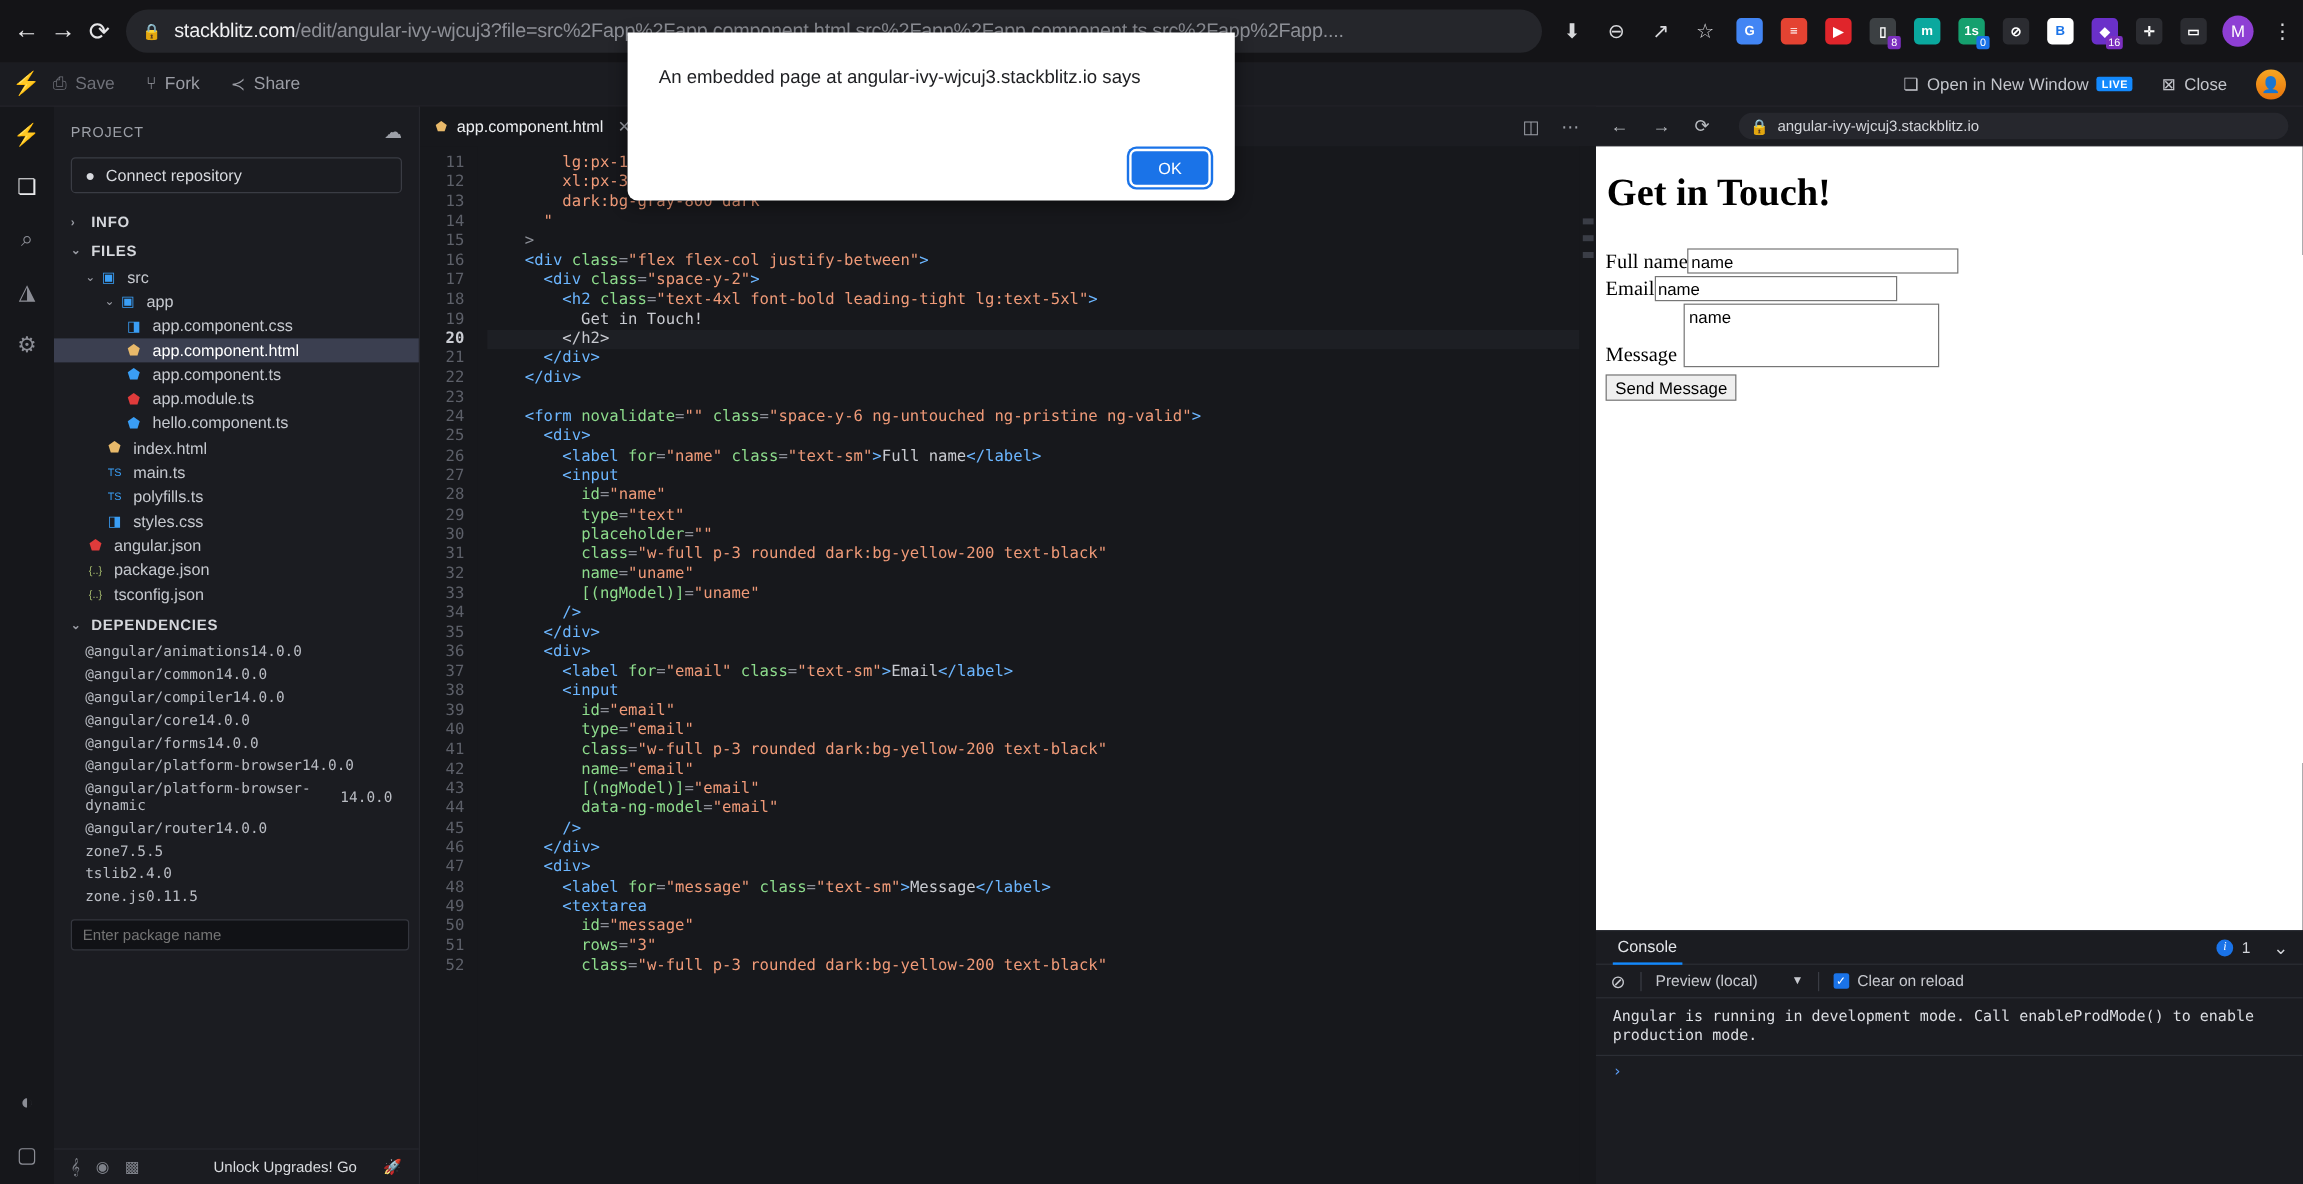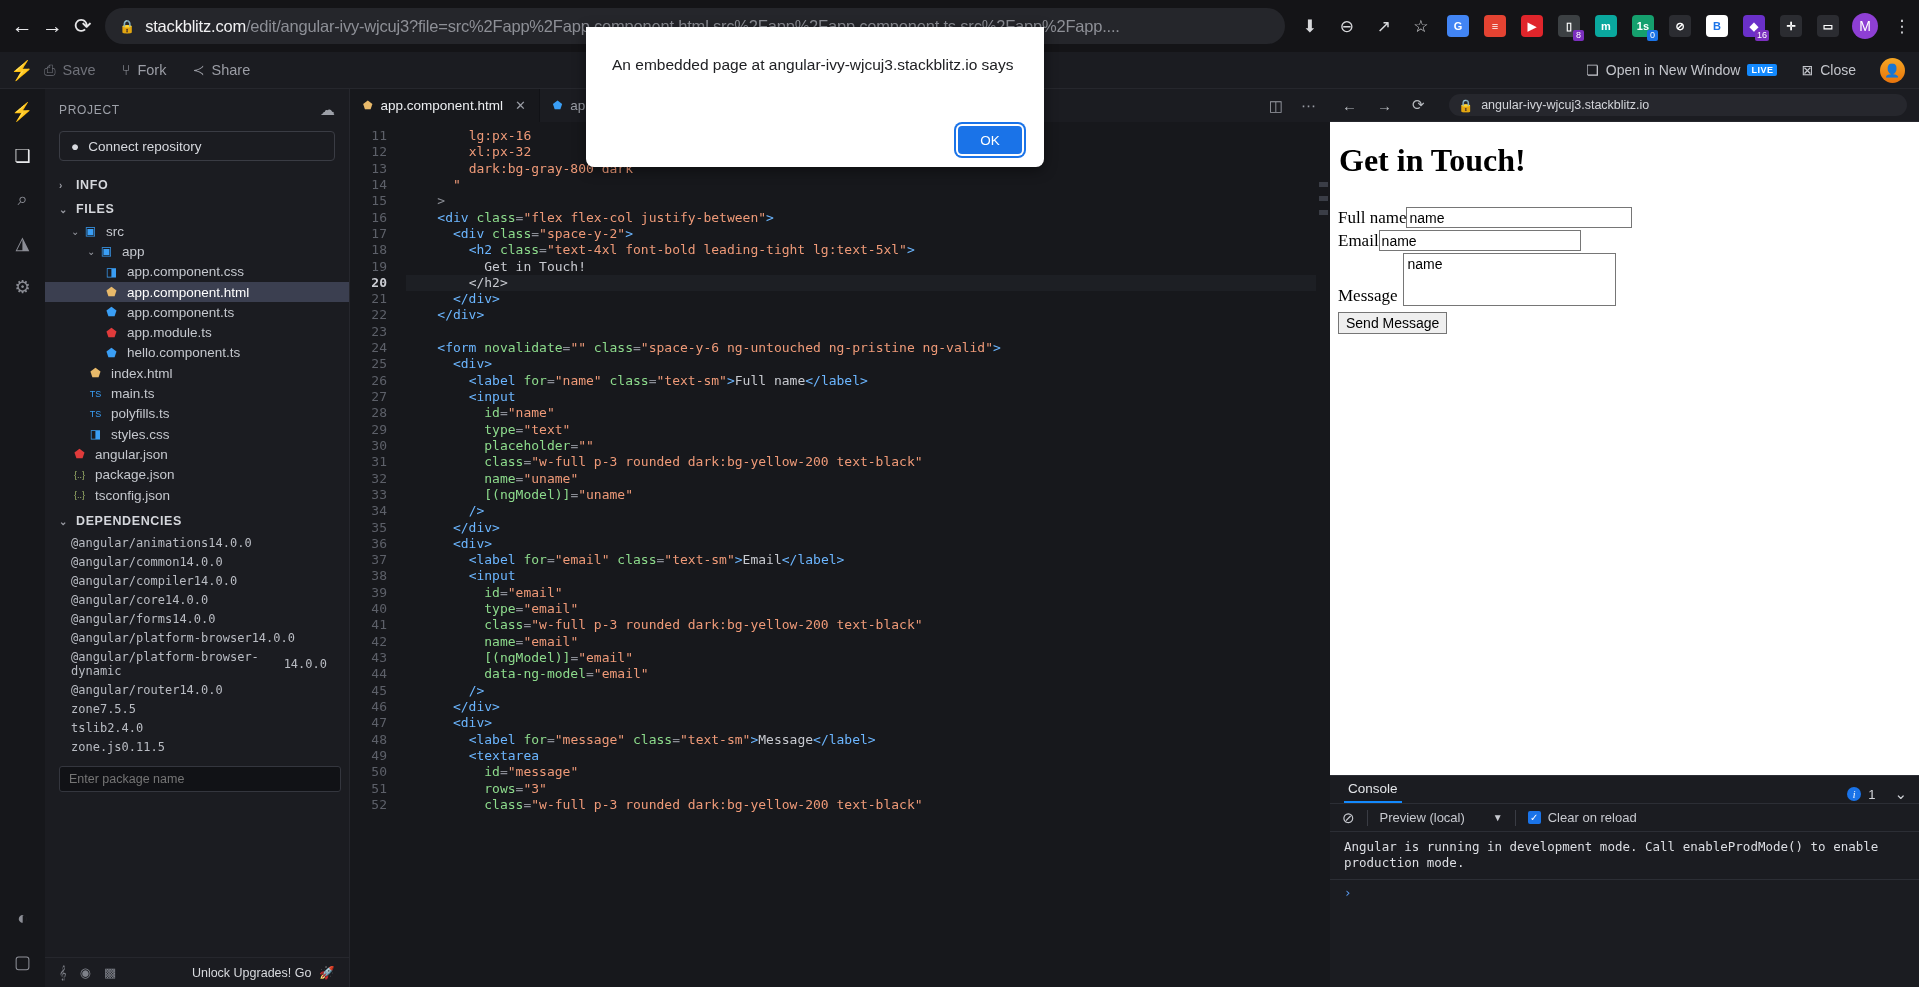--- a/index.html
+++ b/index.html
@@ -132,21 +132,21 @@
     border: 1px solid #34363e; border-radius: 3px; color: #7e8189;
     font-size: 12.5px; padding: 0 9px; outline: none; width: 282px;
     font-family: "Liberation Sans", sans-serif;
   }
   .sb-footer {
     margin-top: auto; height: 30px; display: flex; align-items: center;
     gap: 13px; padding: 0 14px; color: #7e8189; font-size: 13px;
     border-top: 1px solid #26272d;
   }
   .upgrade { margin-left: auto; color: #d8dade; font-size: 12.5px;
-     display:flex; align-items:center; gap:8px; }
+     display:flex; align-items:center; gap:22px; }
 
   
   .editor {
     position: absolute; top: 89px; left: 350px; right: 589px; bottom: 0;
     background: #17181c; display: flex; flex-direction: column;
   }
   .tabbar { height: 33px; background: #1b1c21; display: flex; align-items: stretch; }
   .tab {
     display: flex; align-items: center; gap: 8px; padding: 0 13px;
     font-size: 13.5px; color: #9a9da5; cursor: pointer;
@@ -221,21 +221,21 @@
     font-family: "Liberation Sans", sans-serif; font-size: 14px;
     padding: 2px 7px; color: #000; cursor: pointer;
   }
 
   
   .console {
     height: 212px; background: #1b1c21; border-top: 1px solid #2c2e35;
     display: flex; flex-direction: column;
   }
   .cn-head {
-    height: 28px; display: flex; align-items: flex-end; padding-left: 14px;
+    height: 28px; display: flex; align-items: center; padding-left: 14px;
     border-bottom: 1px solid #2c2e35; position: relative;
   }
   .cn-tab {
     font-size: 13.5px; color: #e3e5e9; height: 28px; display: flex;
     align-items: center; border-bottom: 2px solid #1389fd; padding: 0 4px;
   }
   .cn-count {
     margin-left: auto; display: flex; align-items: center; gap: 7px;
     padding-right: 12px; color: #d3d5da; font-size: 13px;
   }
@@ -260,21 +260,21 @@
     flex: 1; font-family: "DejaVu Sans Mono", monospace; font-size: 12.5px;
     padding-top: 5px; overflow: hidden;
   }
   .cn-cleared { color: #82858d; font-style: italic; padding: 2px 0 4px 14px; }
   .cn-msg { color: #dcdee3; padding: 2px 16px 4px 14px; line-height: 16px; }
   .cn-prompt { color: #5b9cf4; padding: 5px 0 0 14px;
     border-top: 1px solid #2c2e35; margin-top: 4px; }
 
   
   .dlg-wrap {
-    position: absolute; top: 27px; left: 586px; width: 458px; height: 140px;
+    position: absolute; top: 27px; left: 523px; width: 506px; height: 140px;
     background: #fff; border-radius: 0 0 8px 8px;
     box-shadow: 0 3px 14px rgba(0,0,0,.45); z-index: 50;
     font-family: "Liberation Sans", sans-serif;
   }
   .dlg-title { padding: 29px 26px 0 26px; font-size: 15.5px; color: #202124; }
   .dlg-msg { padding: 9px 26px 0 26px; font-size: 14px; color: #3c4043; }
   .dlg-ok {
     position: absolute; right: 22px; bottom: 13px; width: 64px; height: 28px;
     background: #1a73e8; color: #fff; border: none; border-radius: 4px;
     font-size: 13.5px; font-family: "Liberation Sans", sans-serif;

